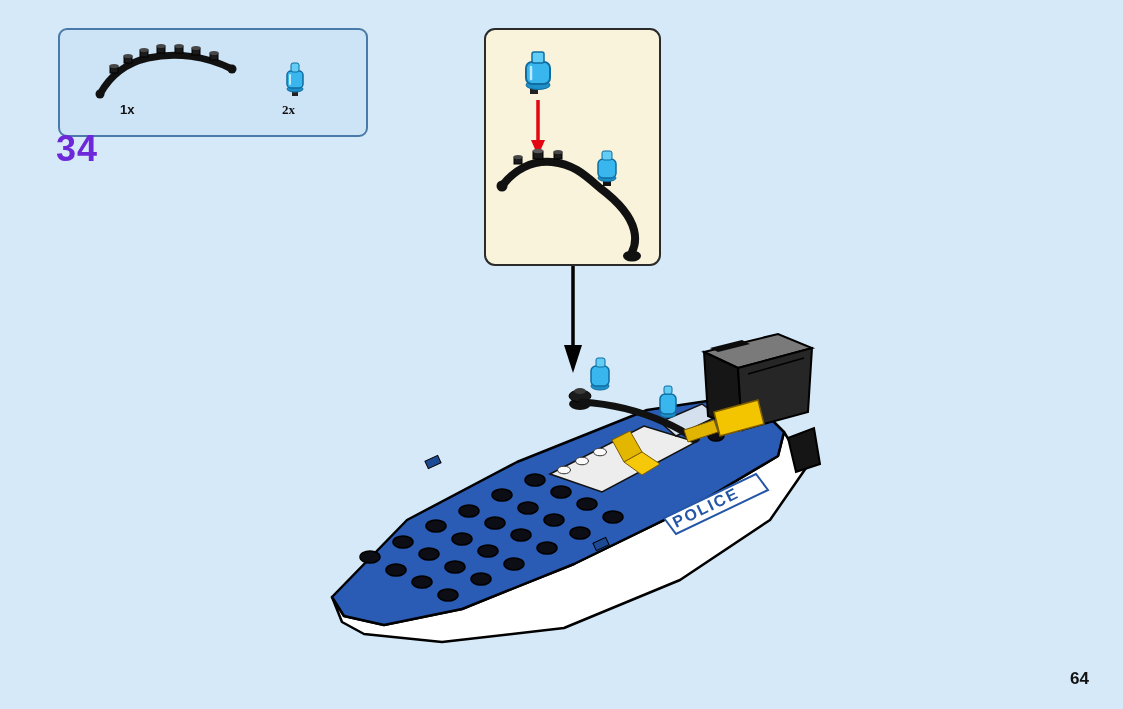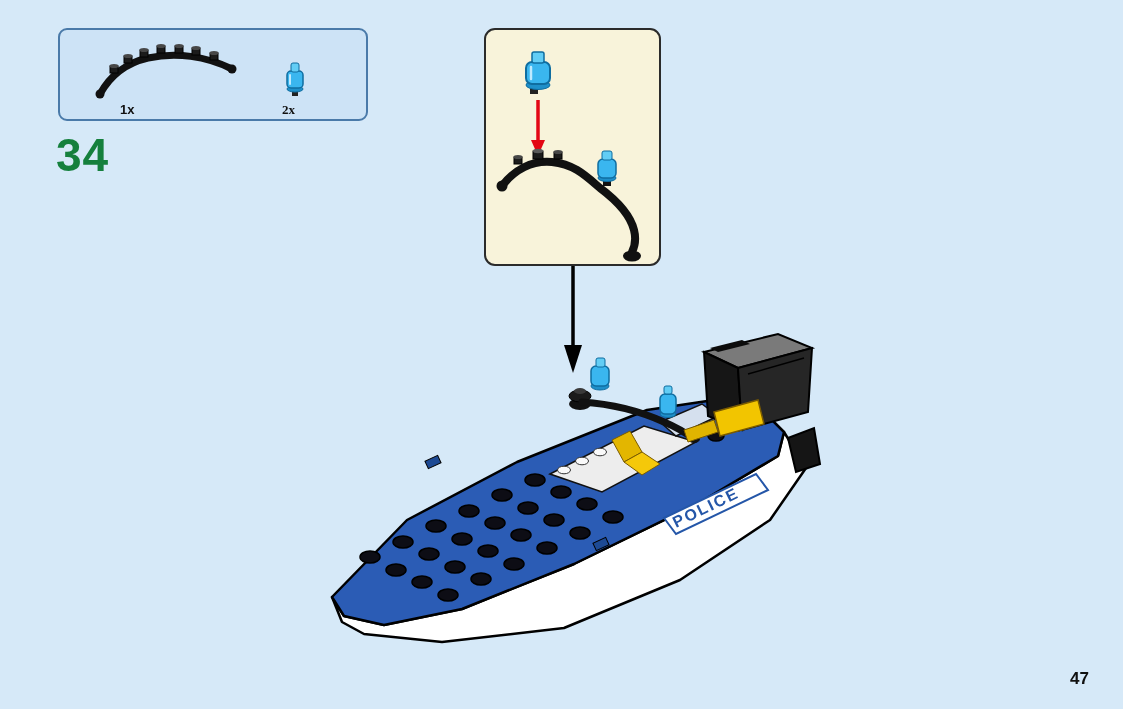--- a/index.html
+++ b/index.html
@@ -6,35 +6,35 @@
   html,body { width:1123px; height:709px; }
   body {
     background:#d6e9f8;
     font-family:"Liberation Sans", sans-serif;
     position:relative;
     overflow:hidden;
   }
   .page { position:absolute; inset:0; }
 
   .parts-box {
-    position:absolute; left:58px; top:28px; width:310px; height:93px;
+    position:absolute; left:58px; top:28px; width:310px; height:109px;
     background:#cde3f6; border:2px solid #4a7aa9; border-radius:9px;
   }
   .parts-box svg { position:absolute; }
   .hose-part-svg { left:32px; top:12px; }
   .light-part-svg { left:220px; top:24px; }
   .part-count {
     position:absolute; font-size:13px; font-weight:700; color:#111;
   }
   .count-1 { left:60px; top:72px; }
   .count-2 { left:222px; top:72px;font-family:Liberation Serif, serif; }
 
   .step-number {
     position:absolute; left:56px; top:128px;
-    font-size:46px; font-weight:800; color:#15803d; letter-spacing:1px;
+    font-size:36px; font-weight:800; color:#6d28d9; letter-spacing:1px;
   }
 
   .callout {
     position:absolute; left:484px; top:28px; width:177px; height:238px;
     background:#f8f3da; border:2px solid #2b2b2b; border-radius:11px;
   }
   .callout svg { position:absolute; left:0; top:0; }
 
   .down-arrow { position:absolute; left:560px; top:263px; }
 
@@ -233,15 +233,15 @@
         <polygon points="402,108 372,118 376,130 406,120" fill="#e0b400" stroke="#7a5b00"></polygon>
       </g>
     </g>
 
     <g>
       <polygon points="352,206 444,162 456,178 364,222" fill="#ffffff" stroke="#2456a8" stroke-width="2"></polygon>
       <text class="police-text" transform="translate(364,216) rotate(-26)">POLICE</text>
     </g>
   </svg>
 
-  <div class="page-number">47</div>
+  <div class="page-number">64</div>
 
 </div>
 
 </body></html>

